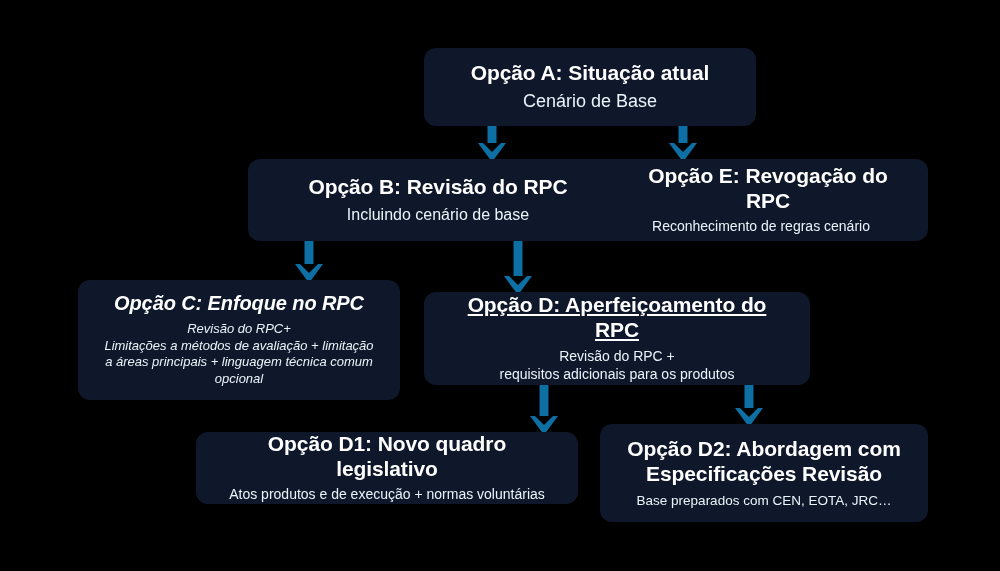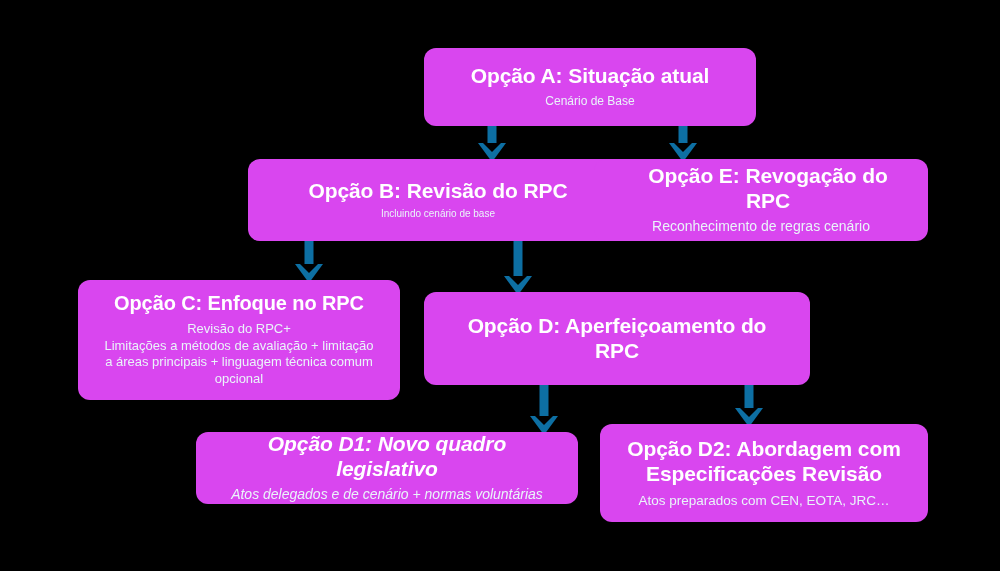--- a/index.html
+++ b/index.html
@@ -12,21 +12,21 @@
     position: relative;
     width: 1000px;
     height: 571px;
     background: #000000;
     overflow: hidden;
     font-family: "Liberation Sans", sans-serif;
   }
   .node {
     position: absolute;
     box-sizing: border-box;
-    background: #d946ef;
+    background: #0f172a;
     border-radius: 12px;
     display: flex;
     flex-direction: column;
     align-items: center;
     justify-content: center;
     text-align: center;
     padding: 6px 24px;
     z-index: 3;
   }
   .node-title {
@@ -38,34 +38,34 @@
   .node-sub {
     color: #eaf4fa;
     font-weight: normal;
     line-height: 1.28;
     margin-top: 5px;
   }
   
   #node-a      { left: 424px; top: 48px;  width: 332px; height: 78px; }
   #node-b      { left: 248px; top: 159px; width: 380px; height: 82px; }
   #node-e      { left: 594px; top: 159px; width: 334px; height: 82px; }
-  #node-c      { left: 78px;  top: 280px; width: 322px; height: 120px; }
+  #node-c      { left: 78px;  top: 280px; width: 322px; height: 120px; font-style: italic; }
   #node-d      { left: 424px; top: 292px; width: 386px; height: 93px; }
-  #node-d1     { left: 196px; top: 432px; width: 382px; height: 72px; font-style: italic; }
+  #node-d1     { left: 196px; top: 432px; width: 382px; height: 72px; }
   #node-d2     { left: 600px; top: 424px; width: 328px; height: 98px; }
 
   #node-a .node-title  { font-size: 21px; }
-  #node-a .node-sub    { font-size: 12px; }
+  #node-a .node-sub    { font-size: 18px; }
   #node-b .node-title  { font-size: 21px; }
-  #node-b .node-sub    { font-size: 10px; }
+  #node-b .node-sub    { font-size: 16px; }
   #node-e .node-title  { font-size: 21px; margin-left: 14px; }
   #node-e .node-sub    { font-size: 14px; }
   #node-c .node-title  { font-size: 20px; }
   #node-c .node-sub    { font-size: 13px; }
-  #node-d .node-title  { font-size: 21px; }
+  #node-d .node-title  { font-size: 21px; text-decoration: underline; }
   #node-d .node-sub    { font-size: 14px; }
   #node-d1 .node-title { font-size: 21px; }
   #node-d1 .node-sub   { font-size: 14px; }
   #node-d2 .node-title { font-size: 21px; }
   #node-d2 .node-sub   { font-size: 13.5px; }
 
   
   .conn {
     position: absolute;
     z-index: 1;
@@ -172,25 +172,26 @@
     <div class="node-sub">Reconhecimento de regras cenário</div>
   </div>
 
   <div class="node" id="node-c">
     <div class="node-title">Opção C: Enfoque no RPC</div>
     <div class="node-sub">Revisão do RPC+<br>Limitações a métodos de avaliação + limitação<br>a áreas principais + linguagem técnica comum<br>opcional</div>
   </div>
 
   <div class="node" id="node-d">
     <div class="node-title">Opção D: Aperfeiçoamento do RPC</div>
+    <div class="node-sub">Revisão do RPC +<br>requisitos adicionais para os produtos</div>
   </div>
 
   <div class="node" id="node-d1">
     <div class="node-title">Opção D1: Novo quadro legislativo</div>
-    <div class="node-sub">Atos delegados e de cenário + normas voluntárias</div>
+    <div class="node-sub">Atos produtos e de execução + normas voluntárias</div>
   </div>
 
   <div class="node" id="node-d2">
     <div class="node-title">Opção D2: Abordagem com Especificações Revisão</div>
-    <div class="node-sub">Atos preparados com CEN, EOTA, JRC…</div>
+    <div class="node-sub">Base preparados com CEN, EOTA, JRC…</div>
   </div>
 
 </div>
 
 </body></html>

